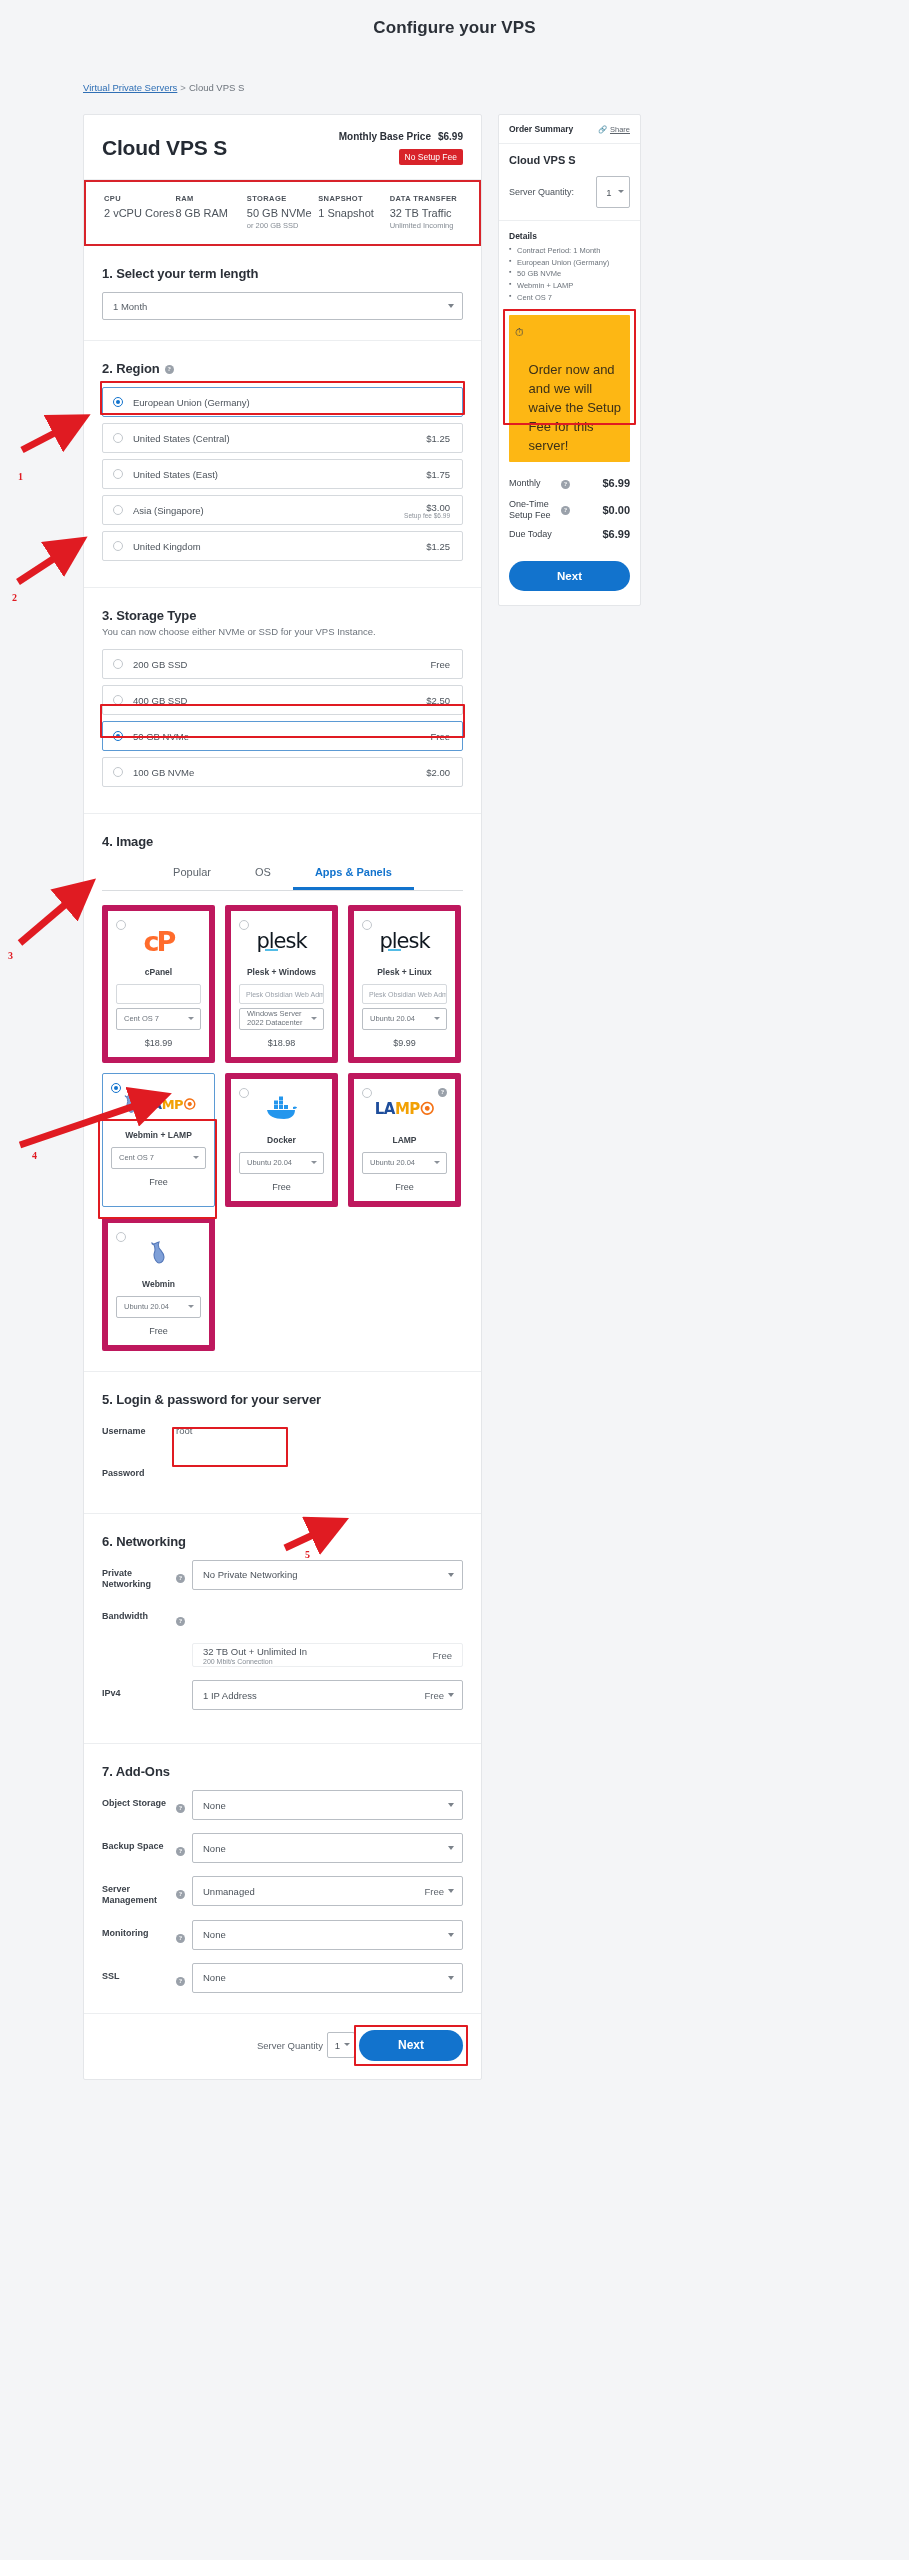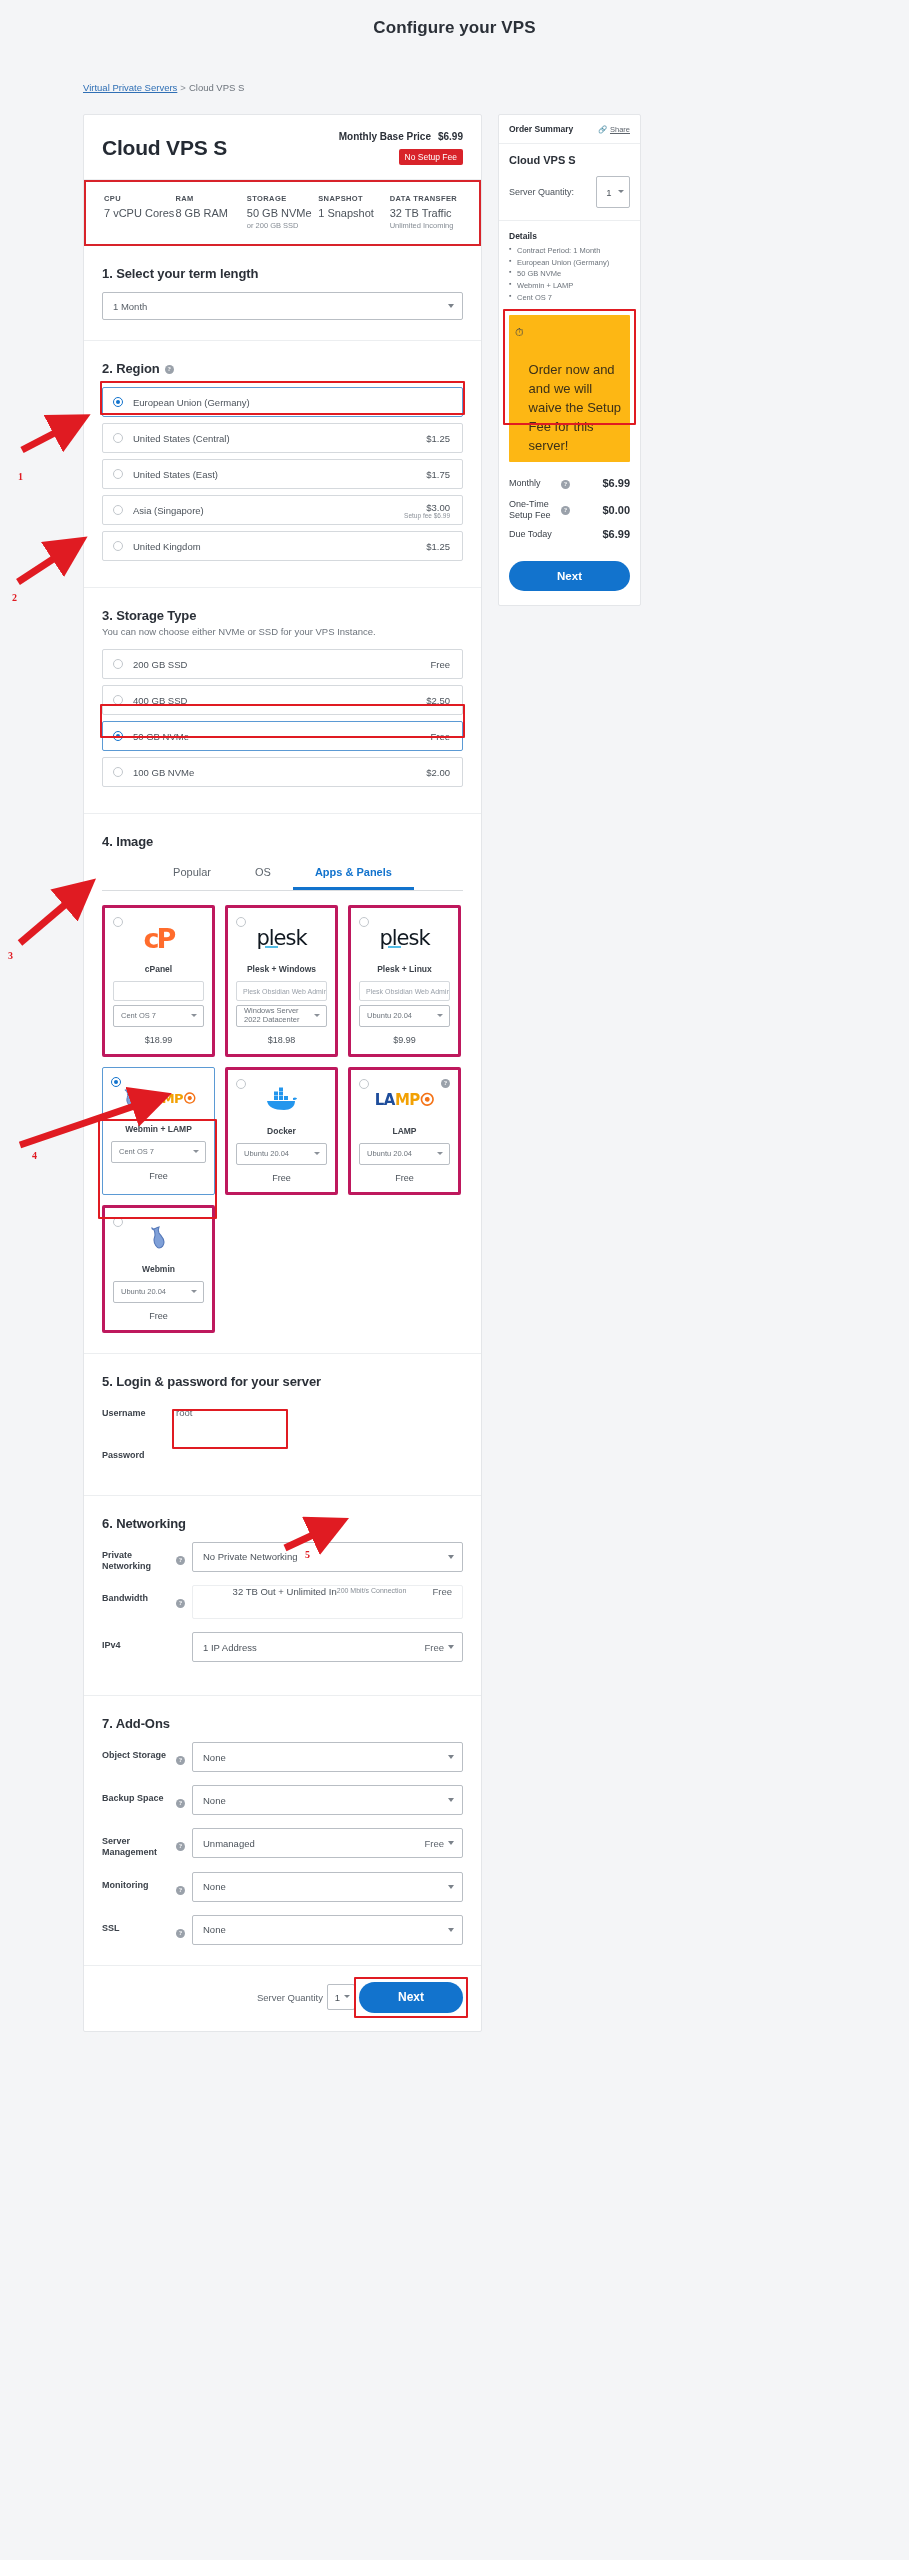--- a/index.html
+++ b/index.html
@@ -158,21 +158,21 @@
   .tab {
     font-size: 11px; color: #5e656d;
     padding: 6px 22px 9px 22px;
   }
   .tab.active { color: #1273cd; font-weight: bold; border-bottom: 3px solid #1273cd; }
 
   
   .cards { display: flex; flex-wrap: wrap; gap: 10px; }
   .card {
     width: 113px;
-    border: 3px solid #be185d;
+    border: 6px solid #be185d;
     border-radius: 2px;
     background: #fff;
     padding: 8px 8px 9px 8px;
     position: relative;
   }
   .card.sel { border: 1px solid #5b9ad4; }
   .card .crd { position: absolute; left: 8px; top: 9px; }
   .card .chelp { position: absolute; right: 8px; top: 9px; }
   .card .logo {
     height: 44px; display: flex; align-items: center; justify-content: center;
@@ -231,21 +231,21 @@
   .inputbox.plain { border-color: #eceef0; }
   .inputbox .right {
     position: absolute; right: 10px; font-size: 9.5px; color: #5e656d;
   }
   .inputbox .caret {
     position: absolute; right: 8px; top: 50%; margin-top: -2px;
     width: 0; height: 0;
     border-left: 3.5px solid transparent; border-right: 3.5px solid transparent;
     border-top: 4px solid #7b828a;
   }
-  .inputbox.twoline { height: 34px; flex-direction: row; align-items: flex-start; justify-content: center;}
+  .inputbox.twoline { height: 24px; flex-direction: column; align-items: flex-start; justify-content: center; margin-top: 40px;}
   .inputbox .l1 { font-size: 9.5px; color: #4c535b; }
   .inputbox .l2 { font-size: 7px; color: #868d95; margin-top: 1px; }
 
   .genlink {
     font-size: 7.5px; color: #2f6fb5; text-decoration: underline; display: block;
     margin-bottom: 2px;
   }
   .eye { position: absolute; right: 11px; top: 50%; margin-top: -5px; }
   .ssh-note { font-size: 8.5px; color: #6d747c; margin-top: 7px; line-height: 1.5; width: 195px;}
 
@@ -377,21 +377,21 @@
           <div class="base-price">
             <span>Monthly Base Price</span><span class="amt">$6.99</span>
           </div>
           <div class="badge-nofee">No Setup Fee</div>
         </div>
       </div>
 
       <div class="specs">
         <div class="spec">
           <div class="k">CPU</div>
-          <div class="v">7 vCPU Cores</div>
+          <div class="v">2 vCPU Cores</div>
         </div>
         <div class="spec">
           <div class="k">RAM</div>
           <div class="v">8 GB RAM</div>
         </div>
         <div class="spec">
           <div class="k">STORAGE</div>
           <div class="v">50 GB NVMe</div>
           <div class="sub">or 200 GB SSD</div>
         </div>

